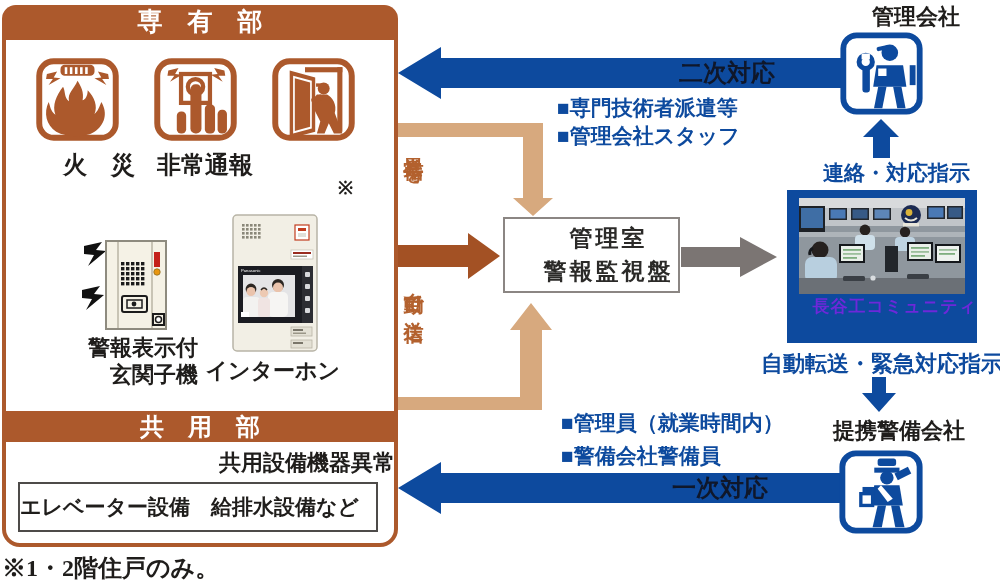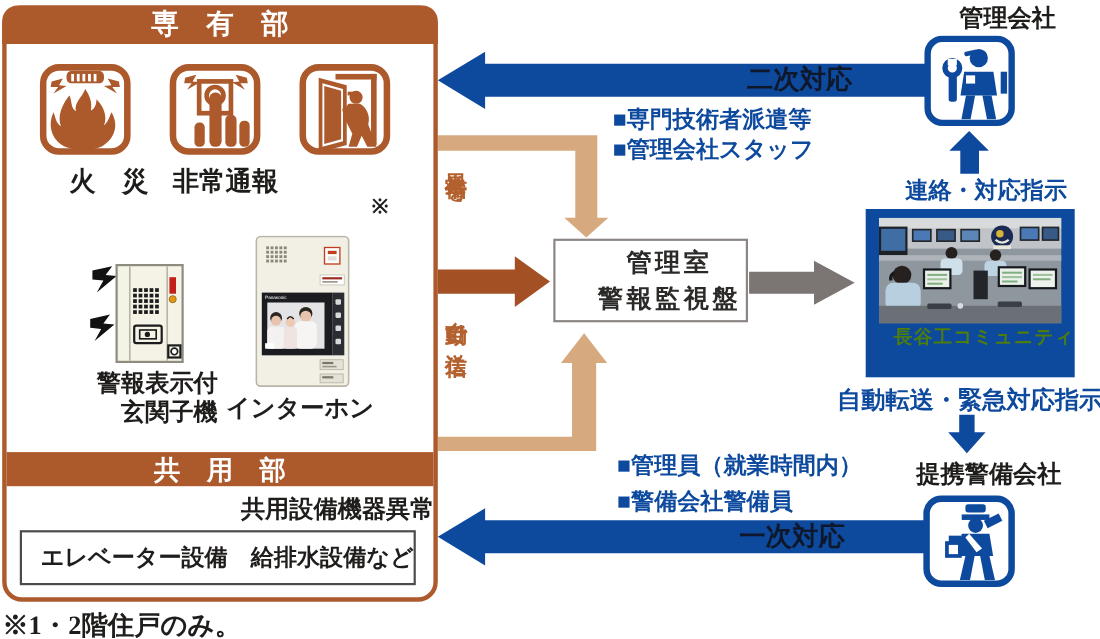--- a/index.html
+++ b/index.html
@@ -20,32 +20,32 @@
     border:4px solid var(--brown);border-radius:18px;
   }
   .band{
     background:var(--brown);color:#fff;font-weight:bold;font-size:25px;
     display:flex;align-items:flex-start;justify-content:center;
   }
   .icon-label{font-size:24px;font-weight:bold;}
   .device-label{font-size:22px;font-weight:bold;}
   .equip-box{
     border:2px solid #4d4b49;background:#fff;
-    display:flex;align-items:center;justify-content:flex-end;
+    display:flex;align-items:center;justify-content:flex-start;
     font-size:21px;font-weight:bold;
   }
   .ctrl-box{
     left:503px;top:217px;width:177px;height:76px;background:#fff;
     border:2px solid #8b8683;display:flex;flex-direction:column;
     align-items:center;justify-content:center;font-size:23px;font-weight:bold;
     color:#2b2a28;letter-spacing:3px;line-height:1.45;padding-left:34px;
   }
   .band-label{color:#0f172a;font-weight:bold;font-size:24px;}
   .photo-frame{left:787px;top:190px;width:190px;height:153px;background:var(--blue);}
-  .photo-caption{color:#4d7c0f;font-weight:bold;font-size:17px;letter-spacing:1px;line-height:21px;}
+  .photo-caption{color:#6d28d9;font-weight:bold;font-size:17px;letter-spacing:1px;line-height:21px;}
   svg{display:block;}
 </style>
 </head>
 <body>
 
 <div class="stage">
 
   <svg class="abs" style="left:0;top:0;" width="1000" height="581" viewBox="0 0 1000 581">
 
     <path d="M398,123 L543,123 L543,198 L553,198 L533,216 L513,198 L523,198 L523,137 L398,137 Z" style="fill:var(--tan)"></path>

